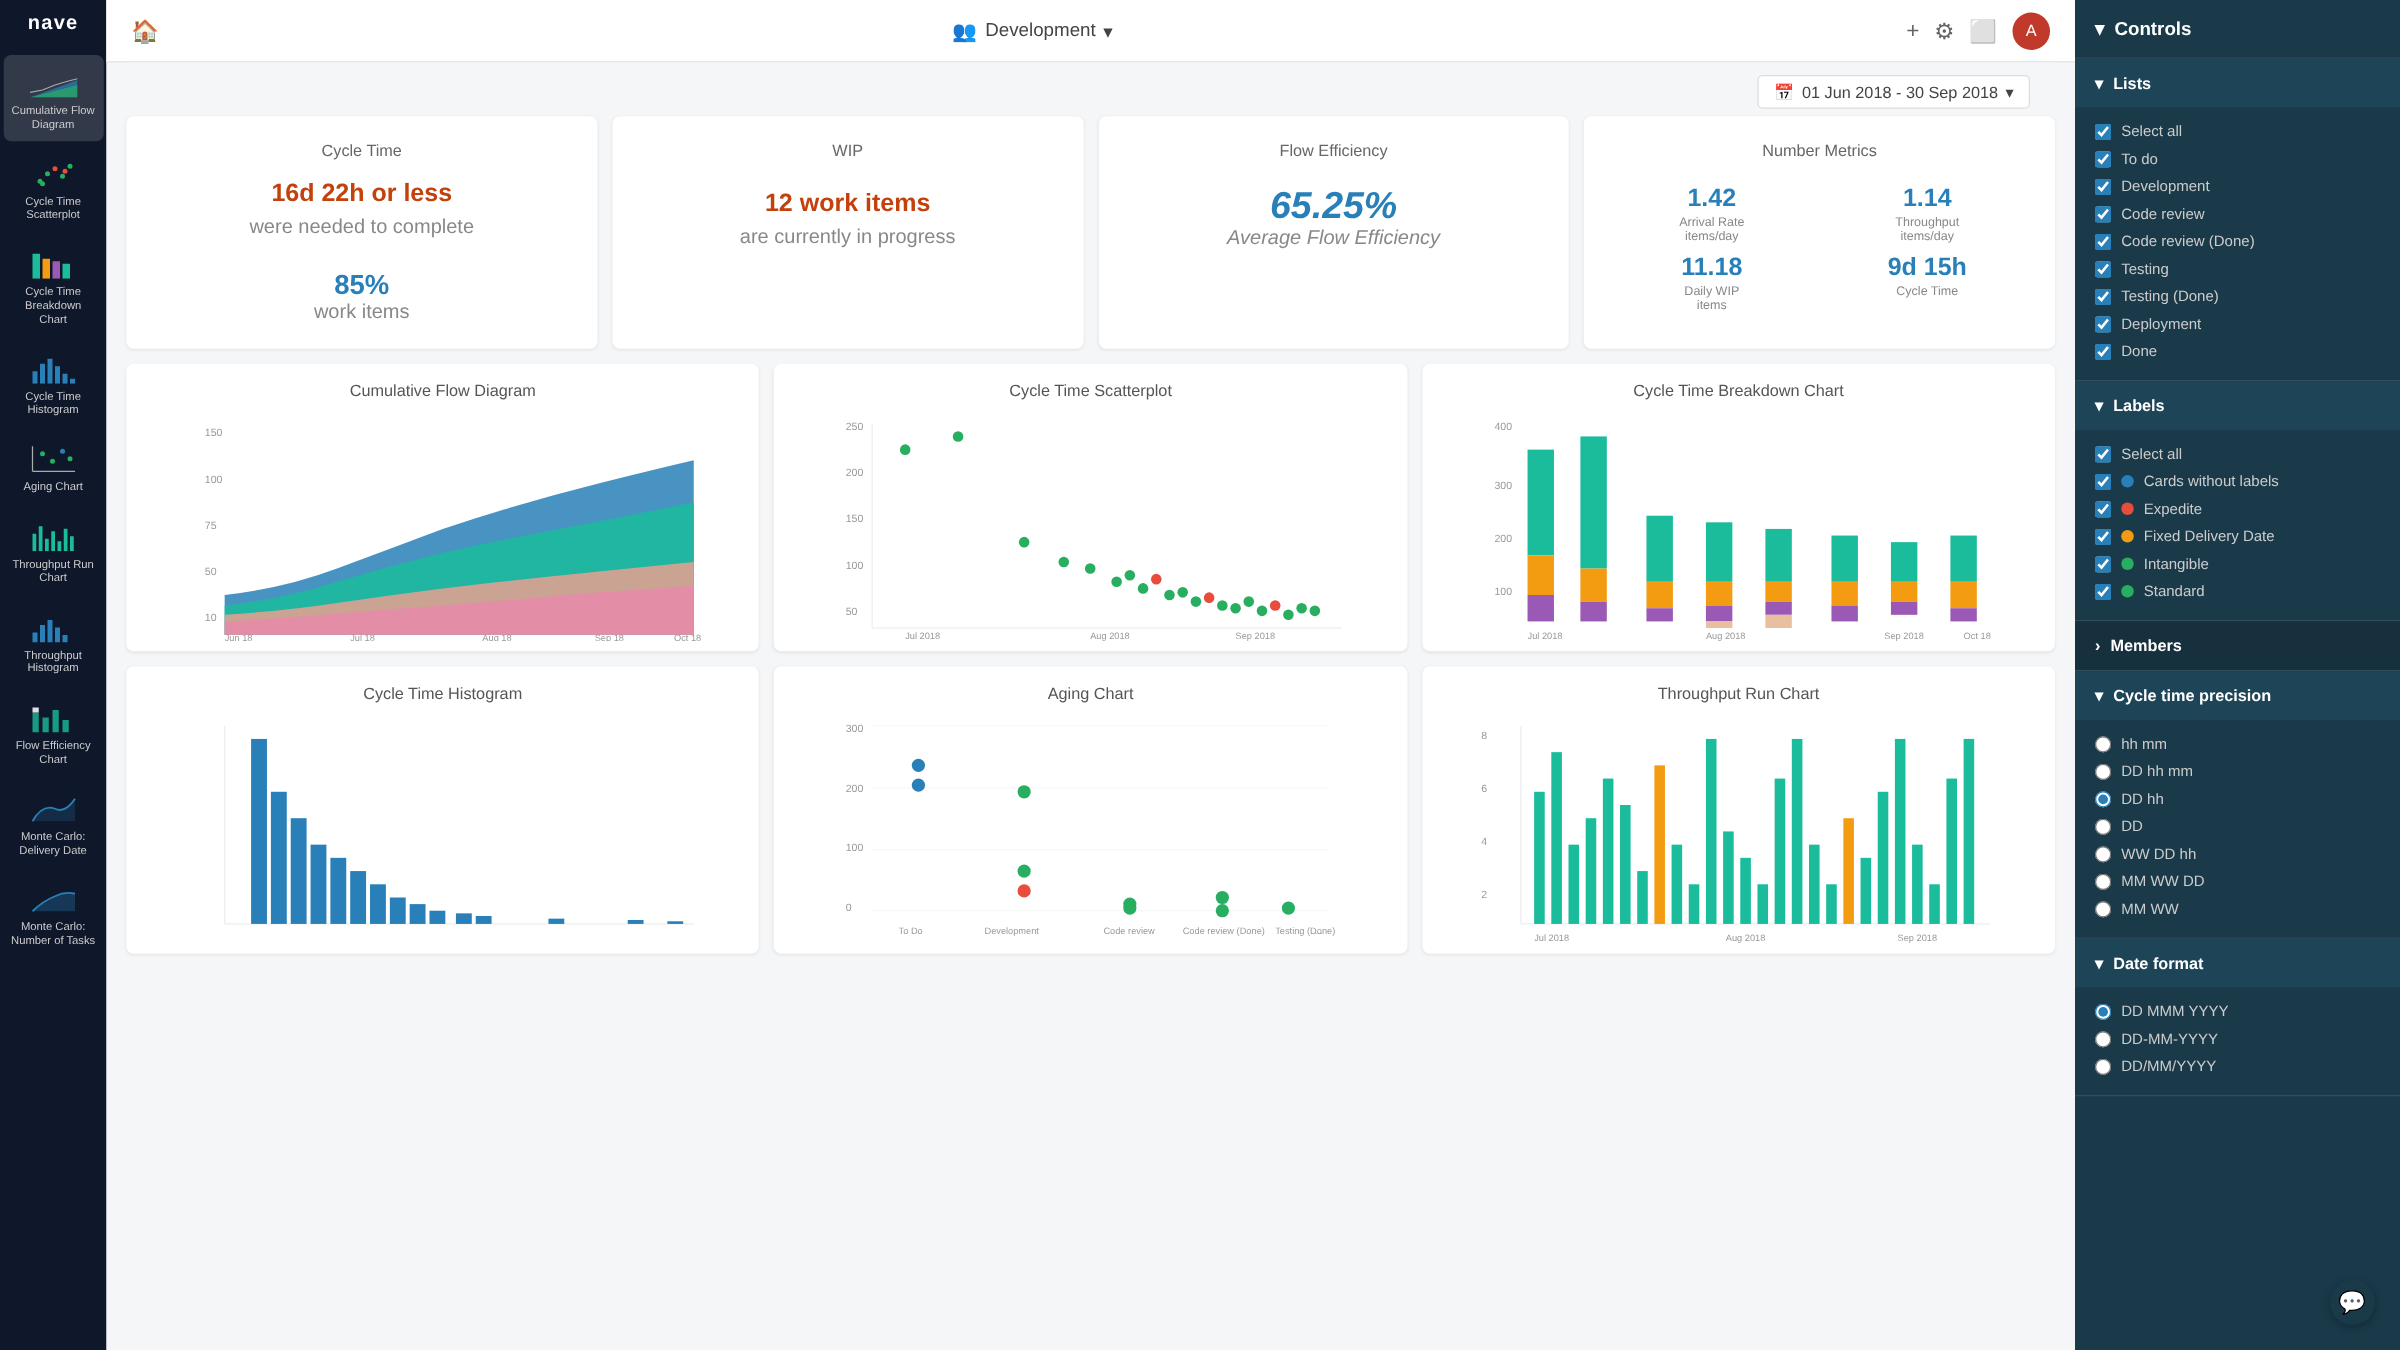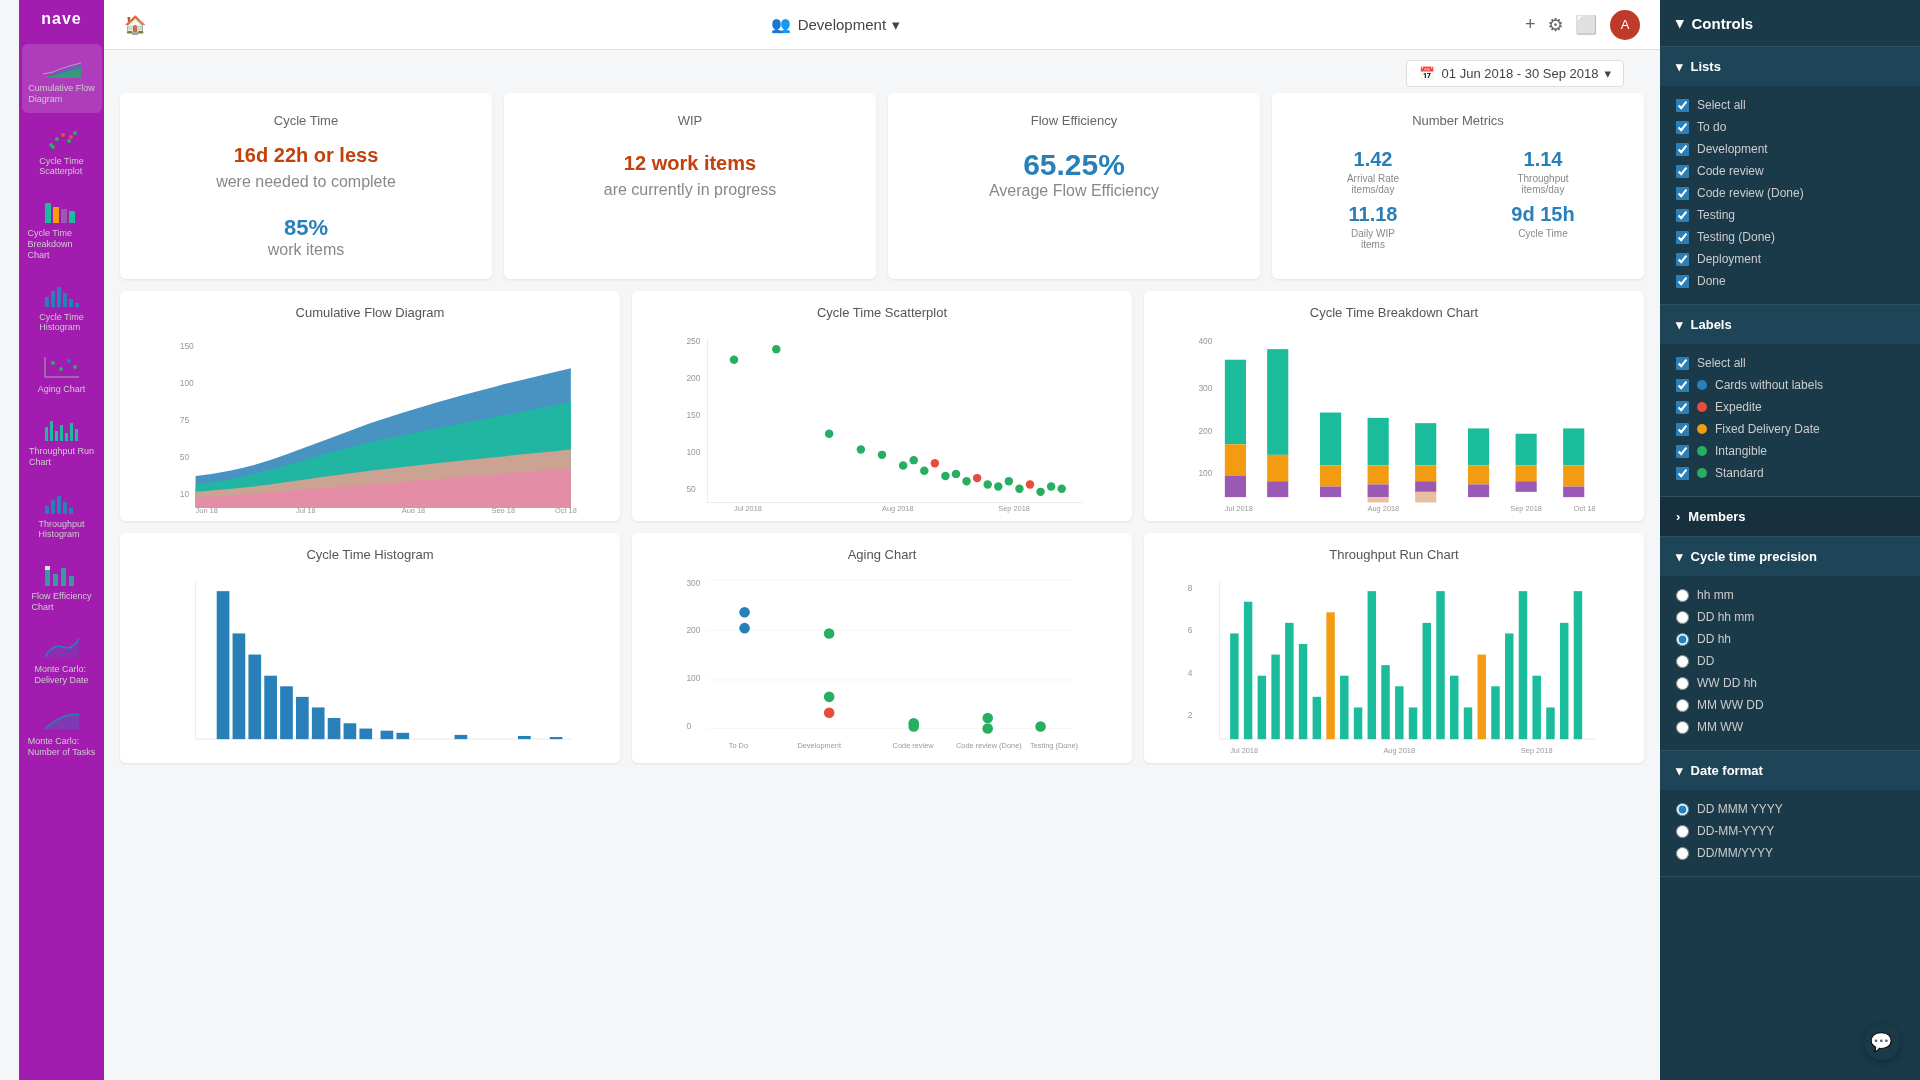--- a/index.html
+++ b/index.html
@@ -1,44 +1,44 @@
 <!DOCTYPE html>
 <html><head>
   <meta charset="utf-8">
   <style>
     * { box-sizing: border-box; margin: 0; padding: 0; }
     body { font-family: -apple-system, BlinkMacSystemFont, 'Segoe UI', sans-serif; background: #f5f6f7; display: flex; height: 1080px; width: 1920px; overflow: hidden; }
 
     
     #sidebar {
       width: 85px;
-      background: #a21caf;
+      background: #0f172a;
       display: flex;
       flex-direction: column;
       align-items: center;
       padding: 10px 0;
       gap: 4px;
       flex-shrink: 0;
-      margin-left: 19px;
     }
     #sidebar .logo {
       color: white;
       font-weight: bold;
       font-size: 16px;
       margin-bottom: 12px;
       letter-spacing: 1px;
     }
     .sidebar-item {
       display: flex;
       flex-direction: column;
       align-items: center;
       padding: 8px 6px;
       cursor: pointer;
       border-radius: 6px;
       width: 80px;
+      text-align: center;
     }
     .sidebar-item.active { background: rgba(255,255,255,0.15); }
     .sidebar-item .icon-area {
       width: 40px;
       height: 28px;
       display: flex;
       align-items: center;
       justify-content: center;
     }
     .sidebar-item .label {
@@ -447,21 +447,21 @@
       <div class="metric-card">
         <div class="card-title">WIP</div>
         <div style="margin-top: 24px;">
           <div class="metric-value-large">12 work items</div>
           <div class="metric-subtitle">are currently in progress</div>
         </div>
       </div>
 
       <div class="metric-card">
         <div class="card-title">Flow Efficiency</div>
-        <div style="margin-top: 20px;">
+        <div style="margin-top: 20px; font-style: italic;">
           <div class="flow-pct">65.25%</div>
           <div class="metric-subtitle">Average Flow Efficiency</div>
         </div>
       </div>
 
       <div class="metric-card">
         <div class="card-title">Number Metrics</div>
         <div class="process-metrics-grid">
           <div class="pm-item">
             <div class="pm-value">1.42</div>

